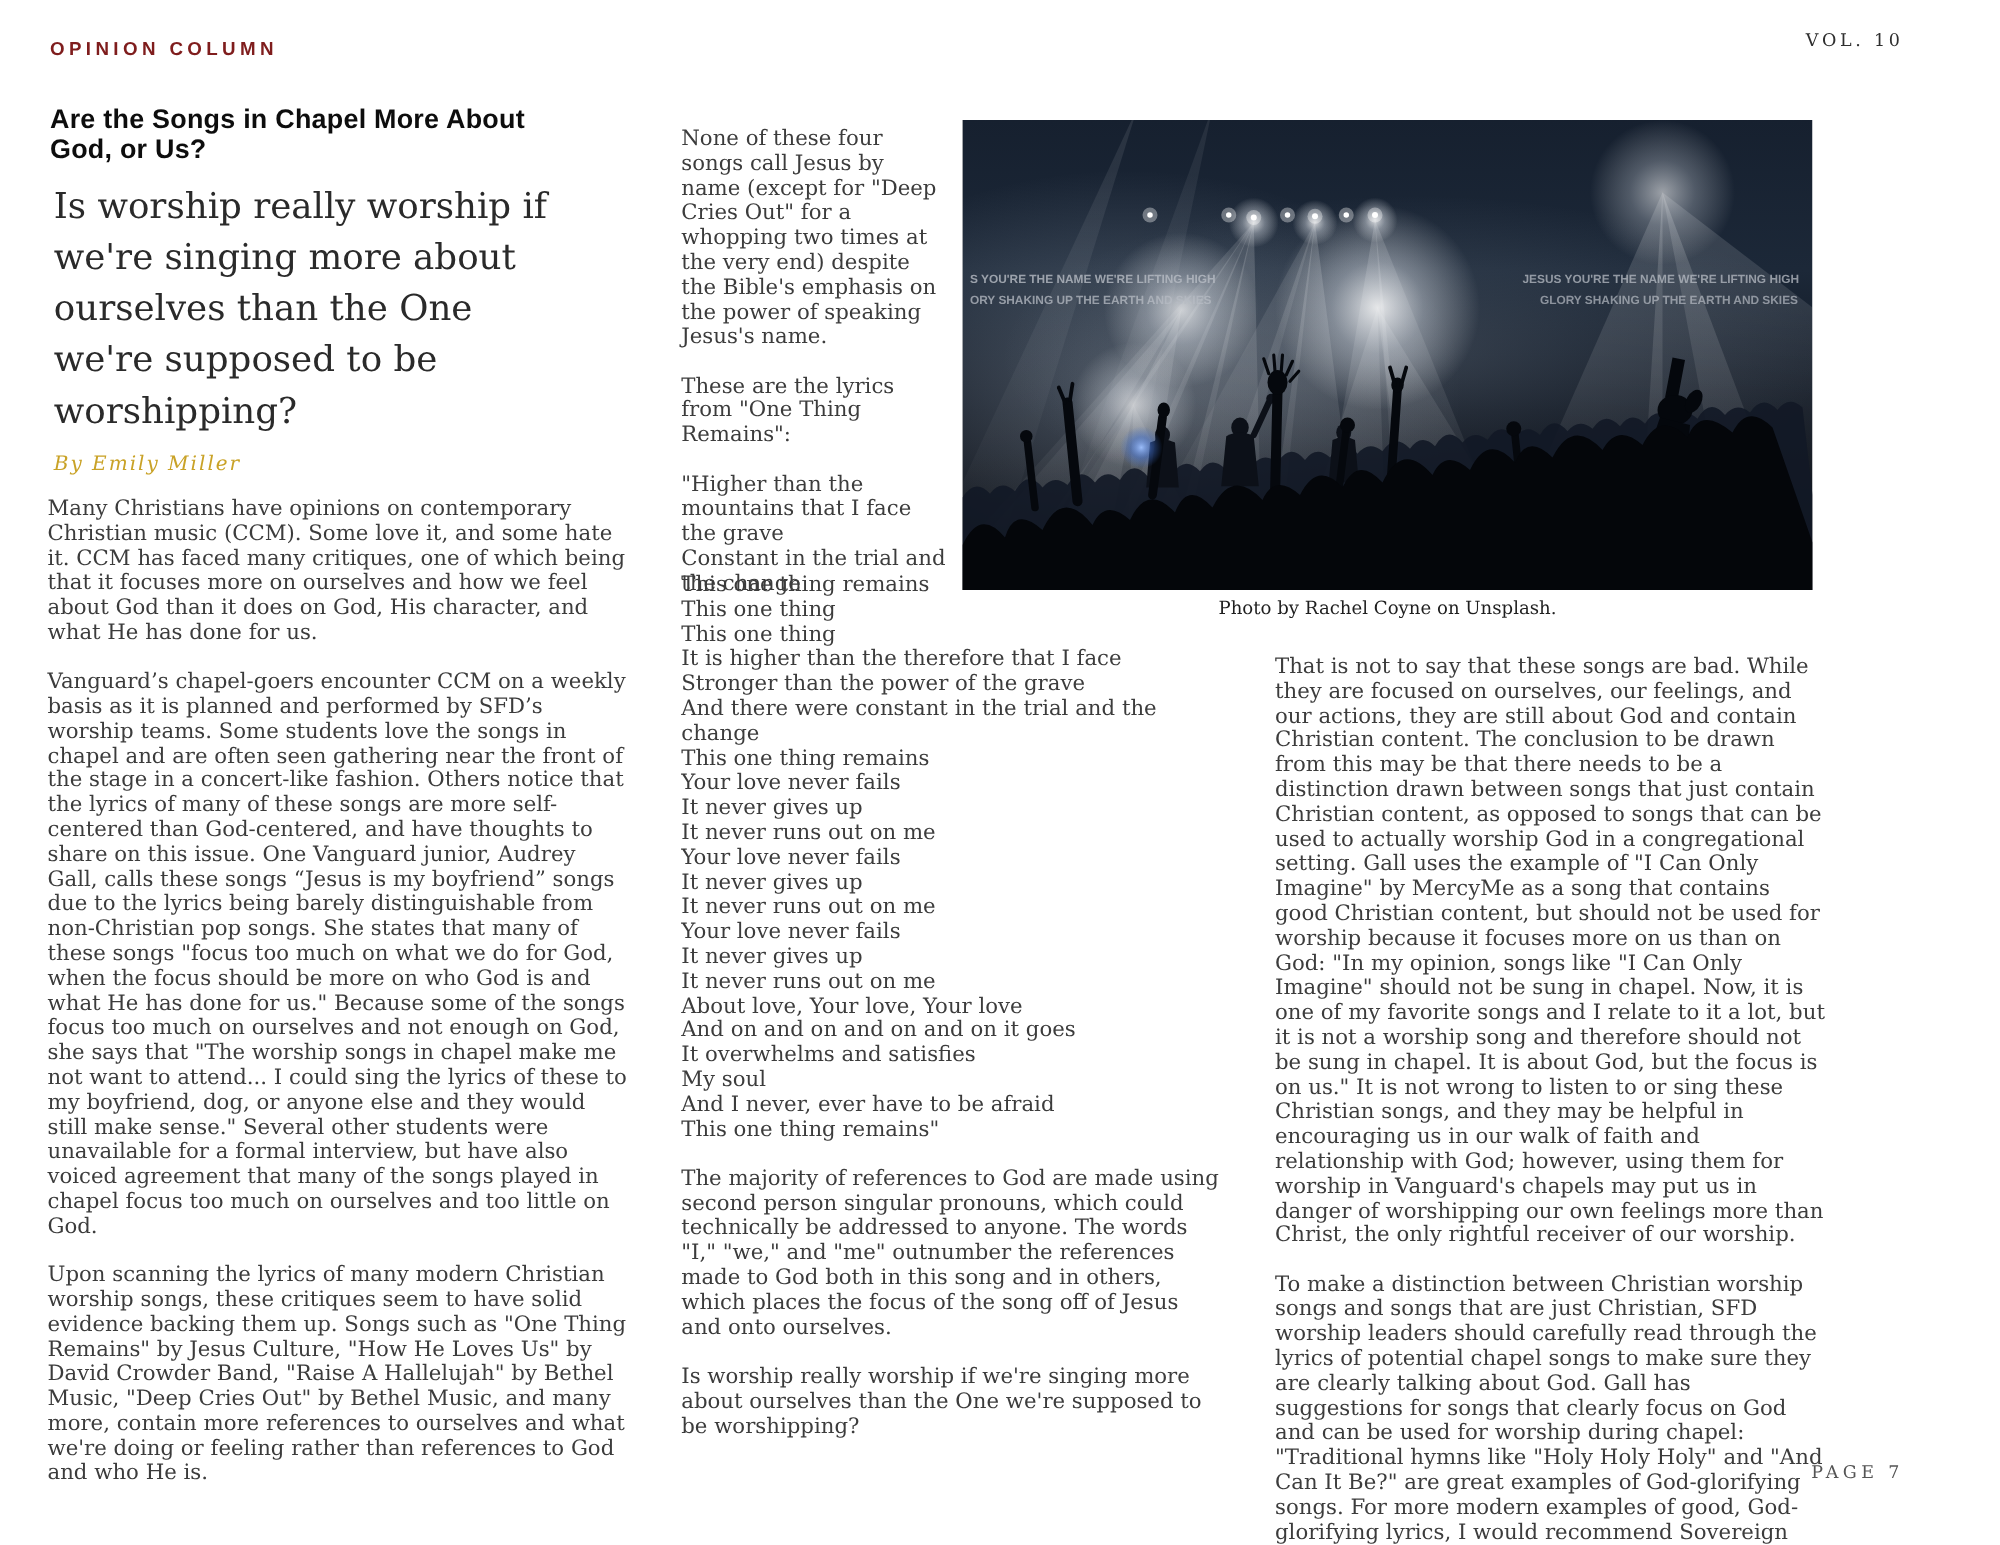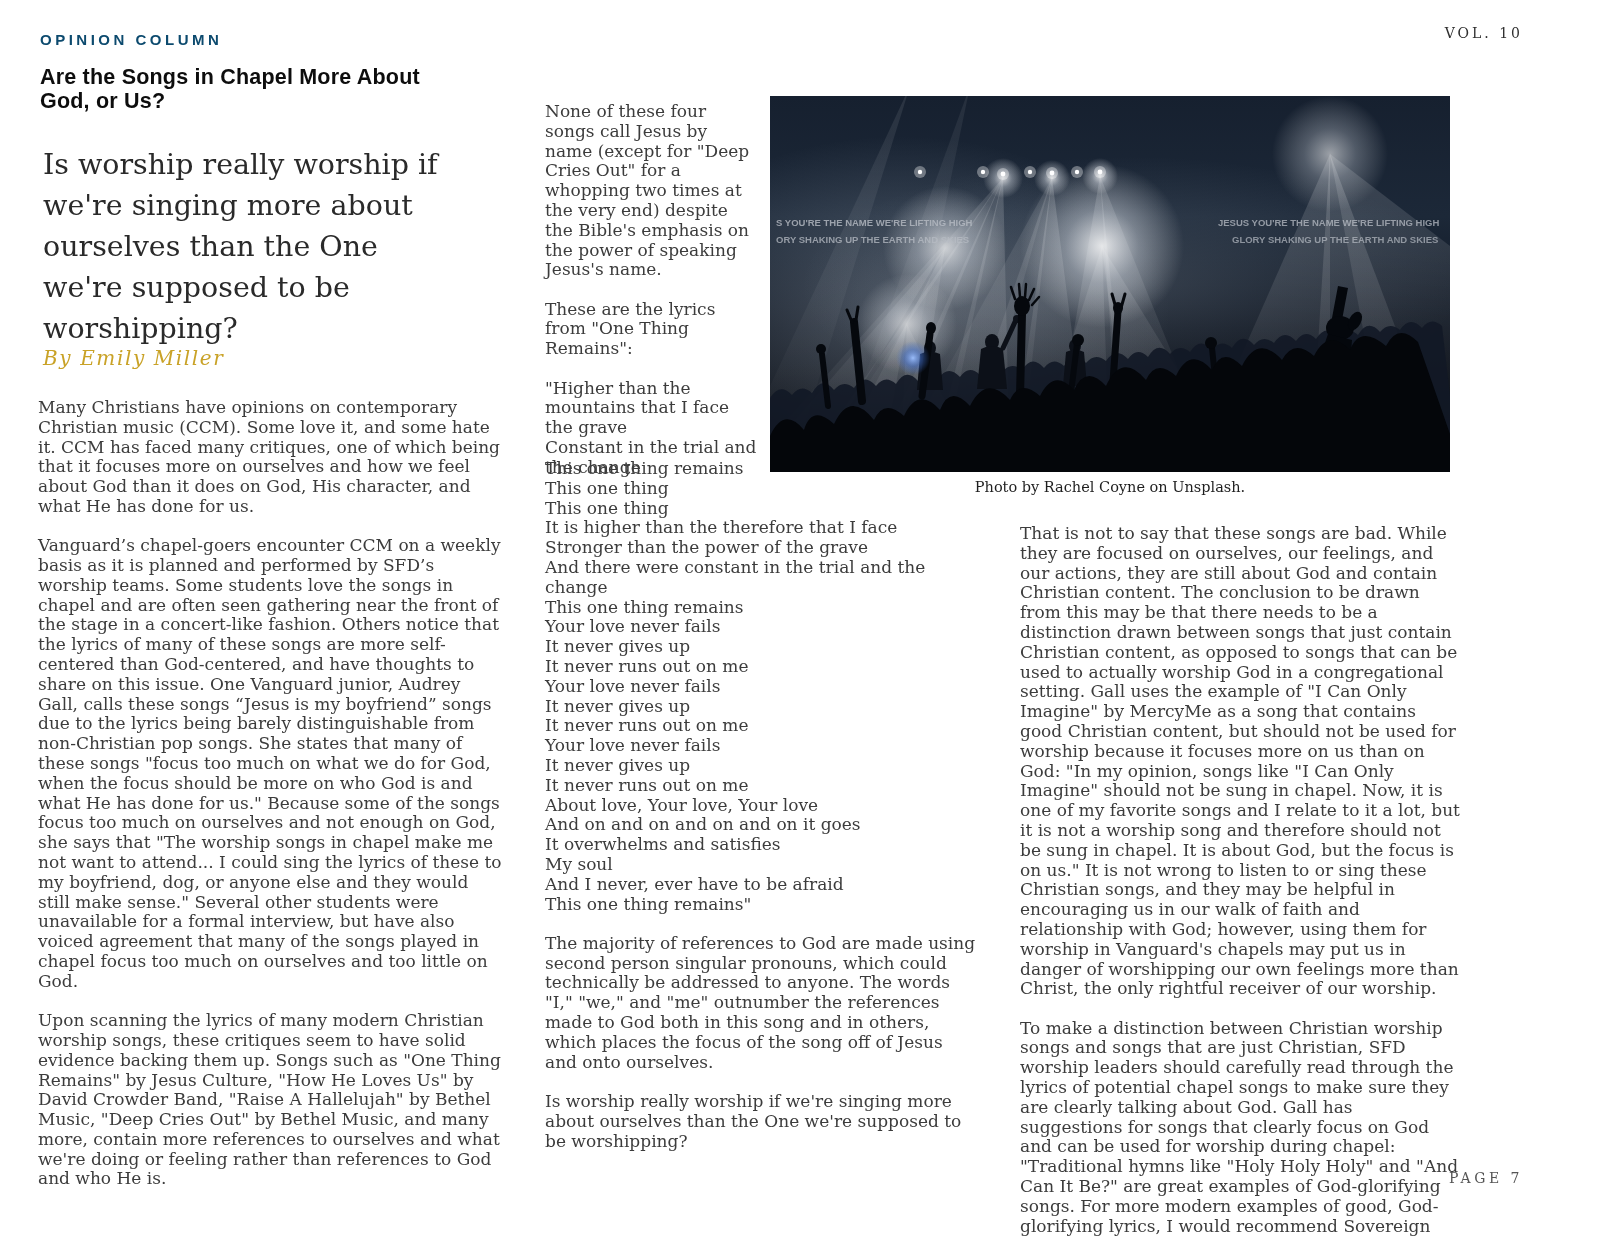--- a/index.html
+++ b/index.html
@@ -1,27 +1,27 @@
 <!DOCTYPE html>
 <html><head>
 <meta charset="utf-8">
 <style>
   html,body{margin:0;padding:0;background:#ffffff;}
   .page{position:relative;width:1600px;height:1236px;background:#ffffff;overflow:hidden;
         font-family:"DejaVu Serif", serif;color:#3c3c3c;}
   .abs{position:absolute;}
 
   .kicker{left:40px;top:31px;font-family:"Liberation Sans",sans-serif;font-weight:700;
-          font-size:15px;letter-spacing:3.5px;color:#0c4a6e;}
+          font-size:15px;letter-spacing:3.5px;color:#7f1d1d;}
   .vol{top:25px;right:77px;font-size:14px;letter-spacing:3px;color:#2f2f2f;}
 
-  .headline{left:40px;top:66px;width:440px;font-family:"Liberation Sans",sans-serif;
+  .headline{left:40px;top:84px;width:440px;font-family:"Liberation Sans",sans-serif;
             font-weight:700;font-size:21.5px;line-height:23.5px;color:#0d0d0d;letter-spacing:.2px;}
   .subheadline{left:43px;top:144px;width:460px;font-size:28.5px;line-height:41px;color:#2a2a2a;}
-  .byline{left:43px;top:346px;font-size:20px;font-style:italic;letter-spacing:1.6px;}
+  .byline{left:43px;top:361px;font-size:16px;font-style:italic;letter-spacing:1.6px;}
 
   .bodycol p, .bodycol .para{margin:0 0 19.5px 0;}
   .bodytext{font-size:17px;line-height:19.8px;color:#3c3c3c;}
   .col-left{left:38px;top:398px;width:464px;}
   .col-mid-narrow{left:545px;top:102px;width:214px;}
   .col-mid-wide{left:545px;top:459px;width:432px;}
   .col-right{left:1020px;top:524px;width:440px;}
   .stanza{margin-top:19px;}
   .stanza2{margin-bottom:19.5px;}
   .lyric-line{margin:0;}

